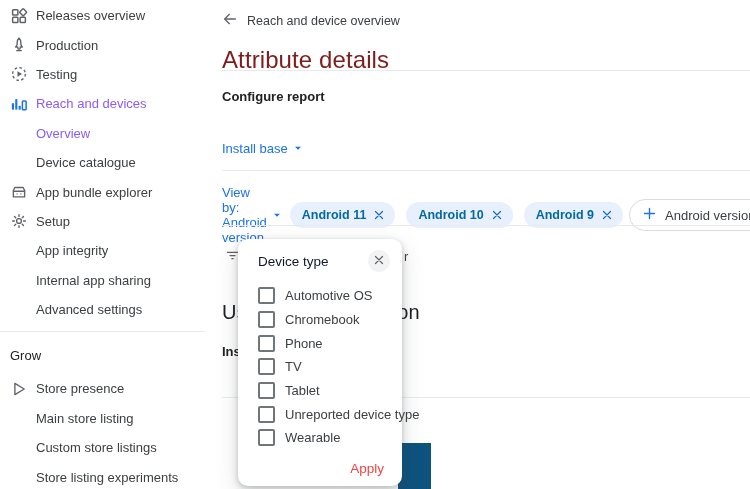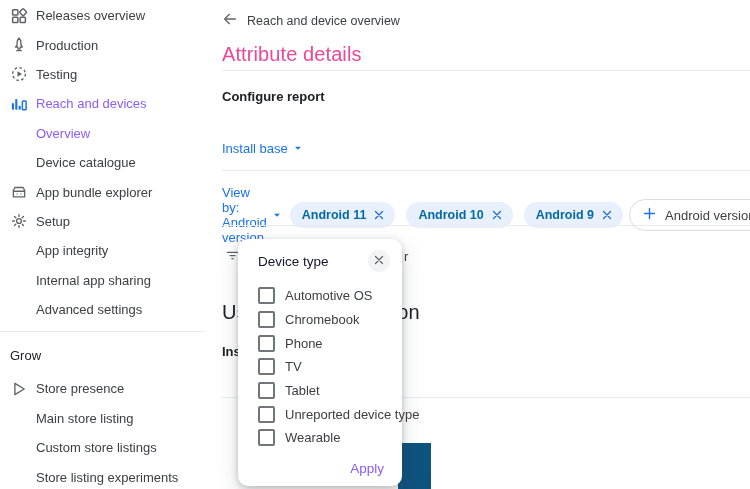--- a/index.html
+++ b/index.html
@@ -15,21 +15,21 @@
   .nav-icon svg{display:block;}
   .nav-label{font-size:13px;color:#3c4043;white-space:nowrap;}
   .nav-row.active .nav-label{color:#8b5cf6;font-weight:500;}
   .side-divider{height:1px;background:#e8eaed;margin:7px 17px 10px 0;}
   .side-section{display:flex;align-items:center;height:26px;padding-left:10px;font-size:13px;color:#202124;}
   .nav-group-gap{height:6px;}
   
   .hdiv{position:absolute;left:222px;right:0;height:1px;background:#e8eaed;}
   .breadcrumb{position:absolute;left:222px;top:11px;display:flex;align-items:center;gap:9px;cursor:pointer;}
   .breadcrumb .bc-text{font-size:12.5px;color:#3c4043;}
-  .page-title{position:absolute;left:222px;top:30px;font-size:20px;font-weight:500;color:#ec4899;letter-spacing:.1px;}
+  .page-title{position:absolute;left:222px;top:30px;font-size:24px;font-weight:500;color:#7f1d1d;letter-spacing:.1px;}
   .configure-heading{position:absolute;left:222px;top:89px;font-size:13px;font-weight:700;color:#202124;}
   .metric-link{position:absolute;left:222px;top:139px;display:flex;align-items:center;gap:5px;cursor:pointer;}
   .blue-link{font-size:13px;font-weight:500;color:#1a73e8;}
   .viewby-row{position:absolute;left:222px;top:185px;right:12px;display:flex;align-items:center;gap:6px;}
   .viewby-link{display:flex;align-items:center;gap:5px;cursor:pointer;margin-right:2px;}
   .chip{display:flex;align-items:center;gap:7px;height:26px;padding:0 10px 0 12px;border-radius:13px;
     background:#e8f0fe;cursor:pointer;}
   .chip-label{font-size:12.5px;font-weight:600;color:#0369a1;white-space:nowrap;}
   .add-btn{margin-left:auto;display:flex;align-items:center;gap:8px;height:30px;padding:0 15px 0 12px;
     border:1px solid #dadce0;border-radius:16px;background:#fff;cursor:pointer;}
@@ -47,21 +47,21 @@
   .popup-title{font-size:13.5px;color:#0f172a;}
   .popup-close{width:22px;height:22px;border-radius:50%;background:#f1f3f4;display:flex;align-items:center;
     justify-content:center;cursor:pointer;flex:0 0 22px;}
   .popup-options{padding:7px 12px 0 20px;}
   .opt-row{display:flex;align-items:center;gap:10px;height:23.7px;cursor:pointer;}
   .checkbox{width:13px;height:13px;border:2px solid #70757a;border-radius:2px;background:#fff;flex:0 0 13px;}
   .opt-label{font-size:13px;color:#3c4043;white-space:nowrap;}
   .popup-spacer{flex:1;}
   .popup-divider{height:1px;background:#e8eaed;margin:0 4px;}
   .popup-footer{text-align:right;padding:9px 18px 12px;}
-  .apply-btn{font-size:13.5px;font-weight:500;color:#8b5cf6;background:none;border:none;padding:0;
+  .apply-btn{font-size:13.5px;font-weight:500;color:#ef4444;background:none;border:none;padding:0;
     font-family:"Liberation Sans",sans-serif;cursor:default;}
 </style>
 </head>
 <body>
 
 <nav class="sidebar" id="sidebar">
     <div class="nav-row">
       <span class="nav-icon">
         <svg width="18" height="18" viewBox="0 0 24 24" fill="none" stroke="#5f6368" stroke-width="2">
           <rect x="3.5" y="3.5" width="7" height="7" rx="1"></rect>

